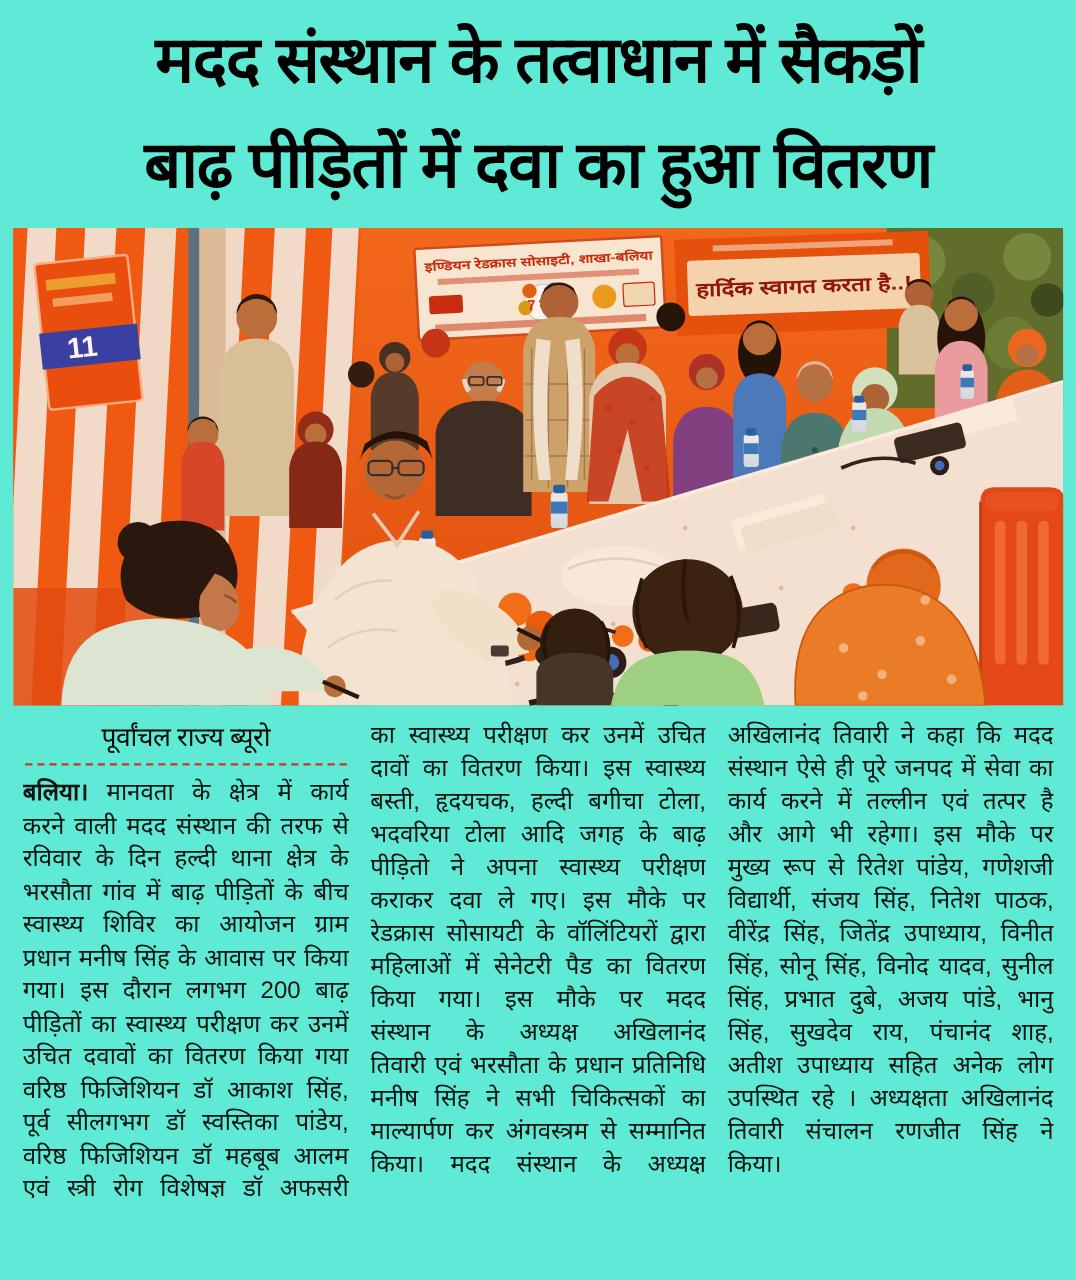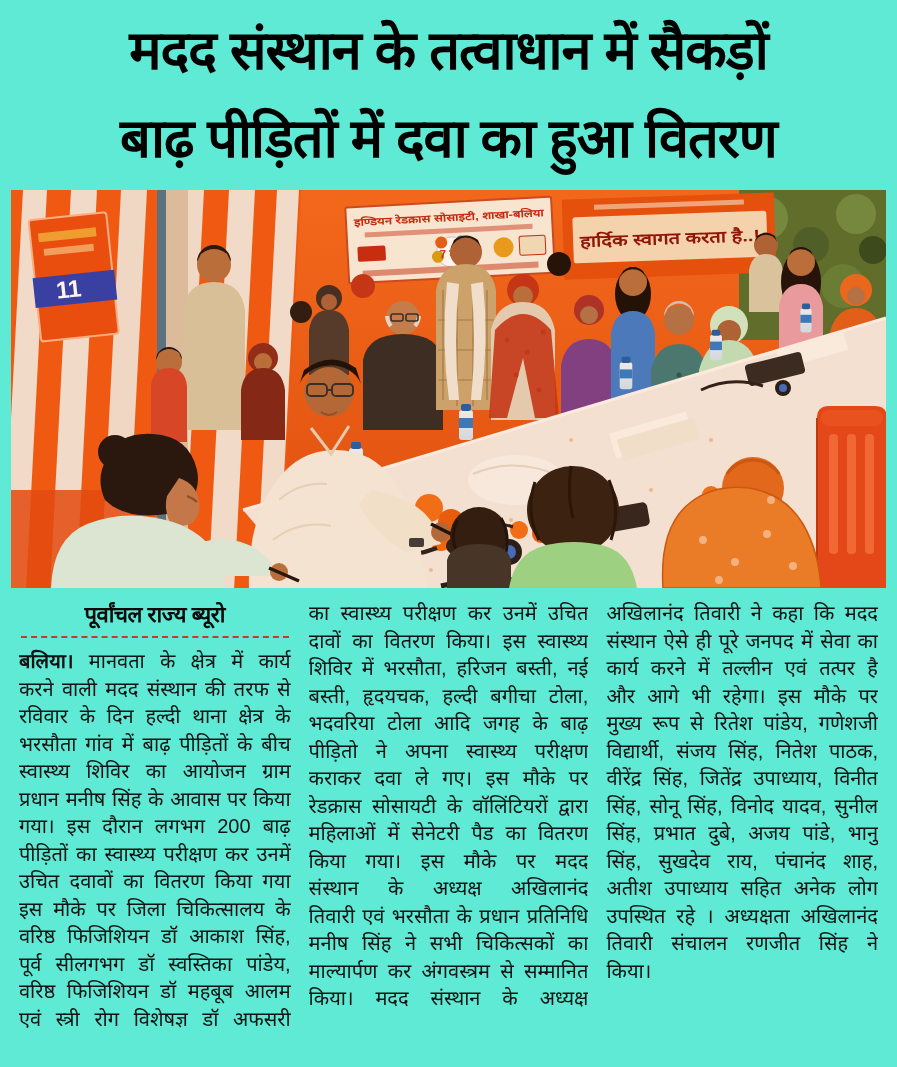--- a/index.html
+++ b/index.html
@@ -17,21 +17,21 @@
   
   .photo{margin:8px 11px 12px 11px;width:875px;height:398px;display:block;position:relative;}
   .photo svg{display:block;width:875px;height:398px;font-family:inherit;}
   
   .columns{
     padding:0 19px;display:grid;grid-template-columns:1fr 1.03fr 1fr;
     column-gap:18px;color:#131313;
   }
   .col{overflow:hidden;height:462px;}
   .byline{
-    text-align:center;font-weight:700;font-size:22px;line-height:30px;
+    text-align:center;font-weight:400;font-size:22px;line-height:30px;
     padding:0 0 6px 0;color:#0b0b0b;letter-spacing:-0.5px;
   }
   .byline-rule{border-top:2px dashed #c8372a;margin:0 2px 10px 2px;height:0;}
   .tline{
     font-size:20px;line-height:27.5px;height:27.5px;
     text-align:justify;text-align-last:justify;white-space:nowrap;
     overflow:hidden;color:#131313;
   }
   .tline b{font-weight:800;}
   .tline.nojust{text-align:left;text-align-last:left;}
@@ -362,33 +362,31 @@
       </div>
       <div>
           <div class="tline">करने वाली मदद संस्थान की तरफ से</div>
           <div class="tline">रविवार के दिन हल्दी थाना क्षेत्र के</div>
           <div class="tline">भरसौता गांव में बाढ़ पीड़ितों के बीच</div>
           <div class="tline">स्वास्थ्य शिविर का आयोजन ग्राम</div>
           <div class="tline">प्रधान मनीष सिंह के आवास पर किया</div>
           <div class="tline">गया। इस दौरान लगभग 200 बाढ़</div>
           <div class="tline">पीड़ितों का स्वास्थ्य परीक्षण कर उनमें</div>
           <div class="tline">उचित दवावों का वितरण किया गया</div>
-          <div class="tline">इस मौके पर जिला चिकित्सालय के</div>
           <div class="tline">वरिष्ठ फिजिशियन डॉ आकाश सिंह,</div>
           <div class="tline">पूर्व सीलगभग डॉ स्वस्तिका पांडेय,</div>
           <div class="tline">वरिष्ठ फिजिशियन डॉ महबूब आलम</div>
           <div class="tline">एवं स्त्री रोग विशेषज्ञ डॉ अफसरी</div>
         </div>
     </div>
 
     <div class="col">
       <div>
           <div class="tline">का स्वास्थ्य परीक्षण कर उनमें उचित</div>
           <div class="tline">दावों का वितरण किया। इस स्वास्थ्य</div>
-          <div class="tline">शिविर में भरसौता, हरिजन बस्ती, नई</div>
           <div class="tline">बस्ती, हृदयचक, हल्दी बगीचा टोला,</div>
           <div class="tline">भदवरिया टोला आदि जगह के बाढ़</div>
           <div class="tline">पीड़ितो ने अपना स्वास्थ्य परीक्षण</div>
           <div class="tline">कराकर दवा ले गए। इस मौके पर</div>
           <div class="tline">रेडक्रास सोसायटी के वॉलिंटियरों द्वारा</div>
           <div class="tline">महिलाओं में सेनेटरी पैड का वितरण</div>
           <div class="tline">किया गया। इस मौके पर मदद</div>
           <div class="tline">संस्थान के अध्यक्ष अखिलानंद</div>
           <div class="tline">तिवारी एवं भरसौता के प्रधान प्रतिनिधि</div>
           <div class="tline">मनीष सिंह ने सभी चिकित्सकों का</div>

